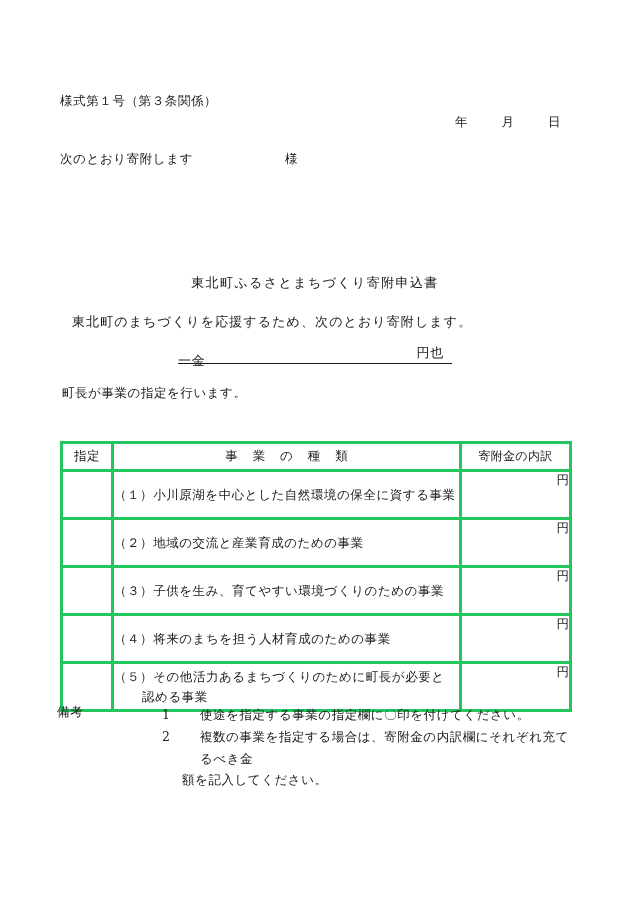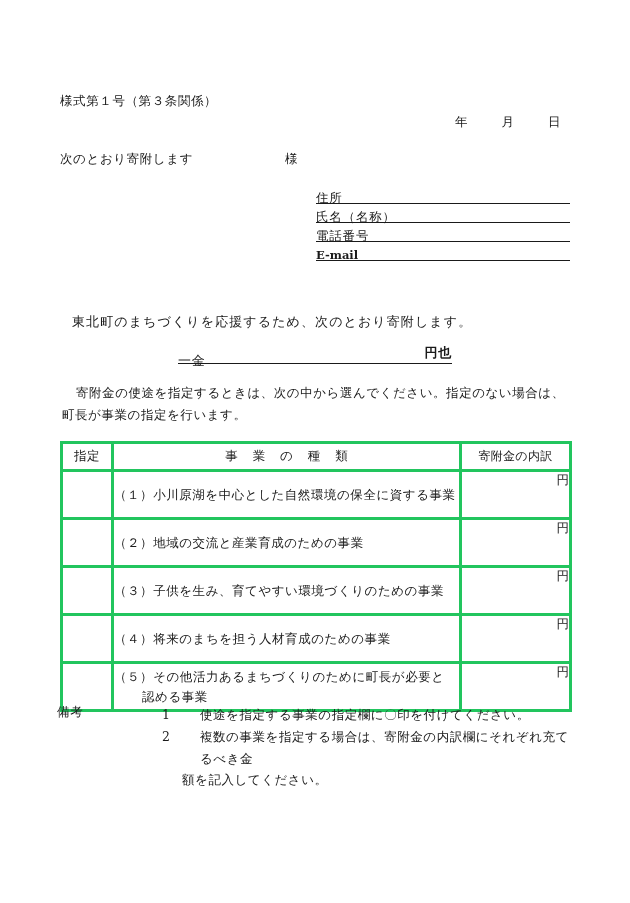--- a/index.html
+++ b/index.html
@@ -101,24 +101,23 @@
     height: 19px;
   }
   #amount-prefix {
     position: absolute;
     left: 0; top: 8px;
     font-size: 13px;
     letter-spacing: 0.8px;
   }
   #amount-suffix {
     position: absolute;
-    right: 0; top: 0;
+    right: 8px; top: 0;
     font-size: 13px;
     letter-spacing: 0.8px;
-    font-weight: bold;
   }
 
   
   #instruction {
     position: absolute;
     left: 62px; top: 382px;
     width: 510px;
     font-size: 12.5px;
     line-height: 1.72;
     letter-spacing: 0.55px;
@@ -222,49 +221,31 @@
 
   <div class="abs t13" id="date-line">
     <span class="dslot">年</span>
     <span class="dslot">月</span>
     <span class="dslot">日</span>
   </div>
 
   <div class="abs t13" id="addressee">次のとおり寄附します</div>
   <div class="abs t13" id="addressee-suffix">様</div>
 
-  <div id="applicant-fields">
-    <div class="field-row">
-      <span class="field-label">住所</span>
-      <span></span>
-    </div>
-    <div class="field-row">
-      <span class="field-label">氏名（名称）</span>
-      <span></span>
-    </div>
-    <div class="field-row">
-      <span class="field-label">電話番号</span>
-      <span></span>
-    </div>
-    <div class="field-row">
-      <span class="field-label email">E-mail</span>
-      <span></span>
-    </div>
-  </div>
-
+
+  <div id="doc-title">東北町ふるさとまちづくり寄附申込書</div>
 
   <div class="abs" id="lead-sentence">東北町のまちづくりを応援するため、次のとおり寄附します。</div>
 
   <div id="amount-line">
     <span id="amount-prefix">一金</span>
     <span id="amount-suffix">円也</span>
   </div>
 
   <div id="instruction">
-    <span class="l1">寄附金の使途を指定するときは、次の中から選んでください。指定のない場合は、</span>
     <span class="l2">町長が事業の指定を行います。</span>
   </div>
 
   <table id="projects-table">
     <colgroup>
       <col class="col-mark">
       <col class="col-type">
       <col class="col-break">
     </colgroup>
     <thead>

